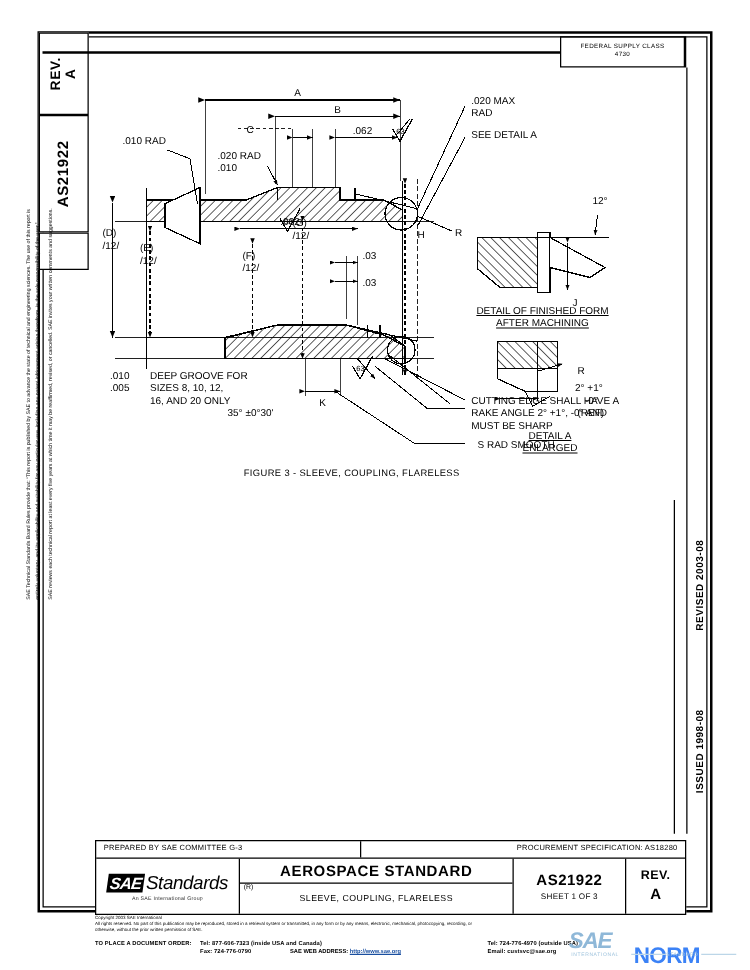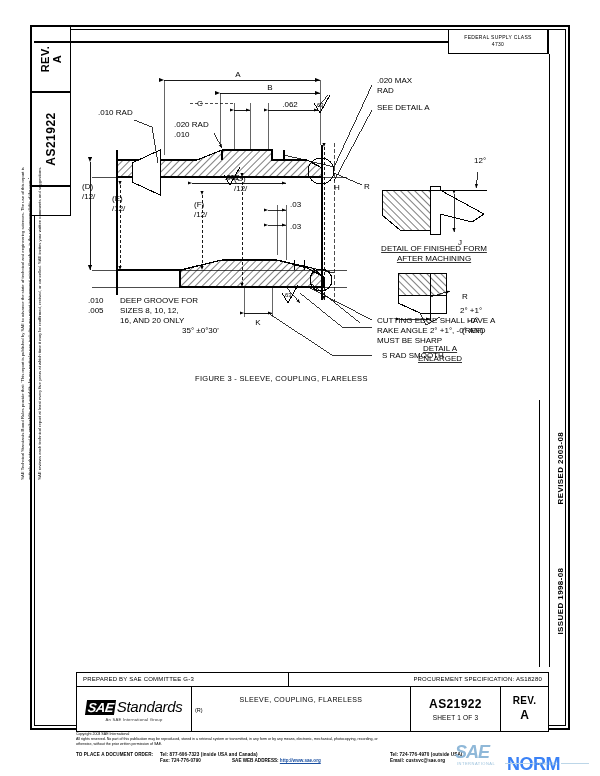--- a/index.html
+++ b/index.html
@@ -636,20 +636,21 @@
     </div>
     <div class="tb-row2">
       <div class="tb-logo">
         <div class="logo-line">
           <span class="logo-sae">SAE</span>
           <span class="logo-aero">Standards</span>
         </div>
         <div class="logo-sub">An SAE International Group</div>
       </div>
       <div class="tb-mid">
+        <div class="tb-as">AEROSPACE STANDARD</div>
         <div class="tb-r">(R)</div>
         <div class="tb-subject">SLEEVE, COUPLING, FLARELESS</div>
       </div>
       <div class="tb-doc">
         <div class="tb-doc-no">AS21922</div>
         <div class="tb-doc-sheet">SHEET 1 OF 3</div>
       </div>
       <div class="tb-rev">
         <div class="tb-rev-label">REV.</div>
         <div class="tb-rev-val">A</div>

